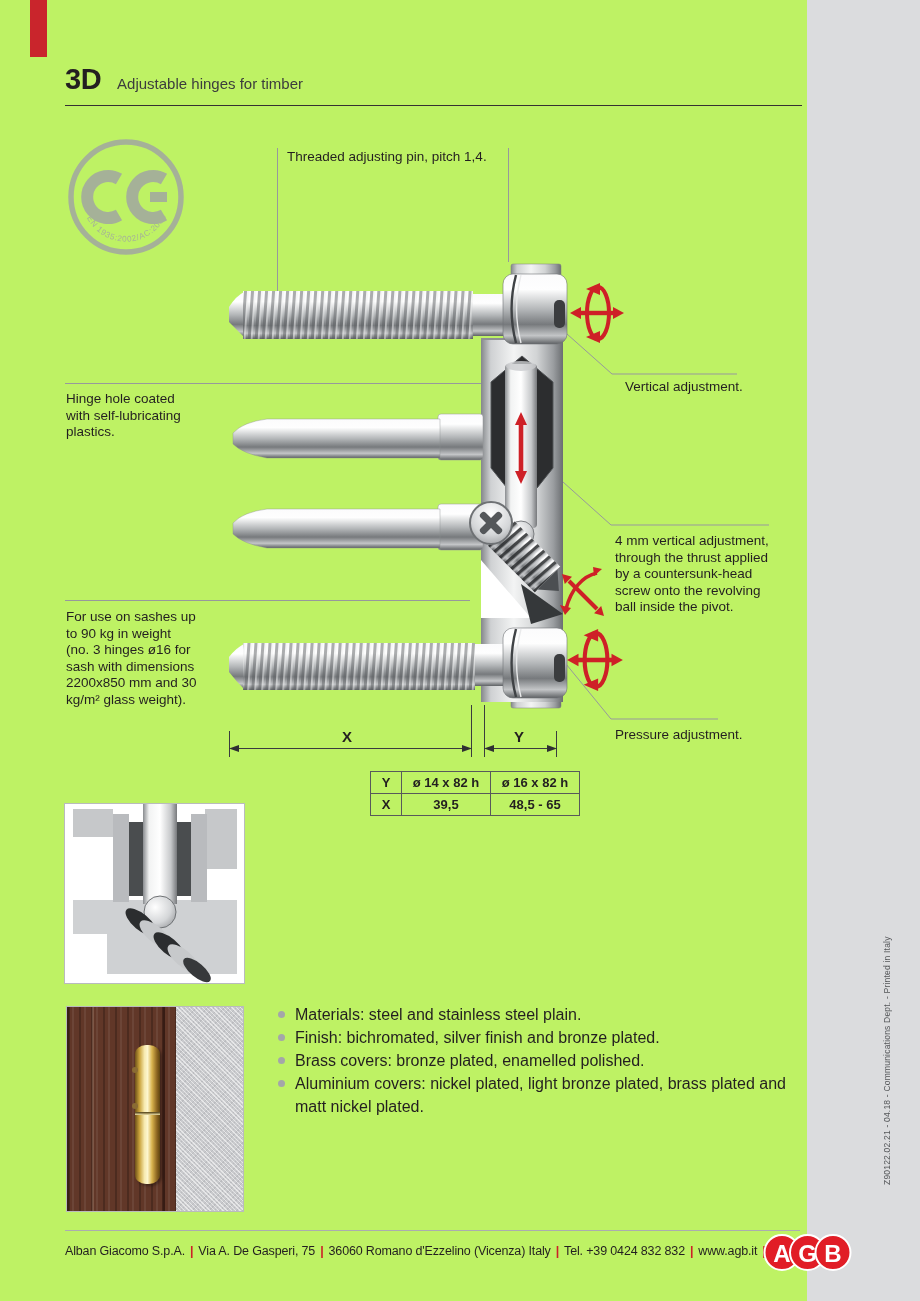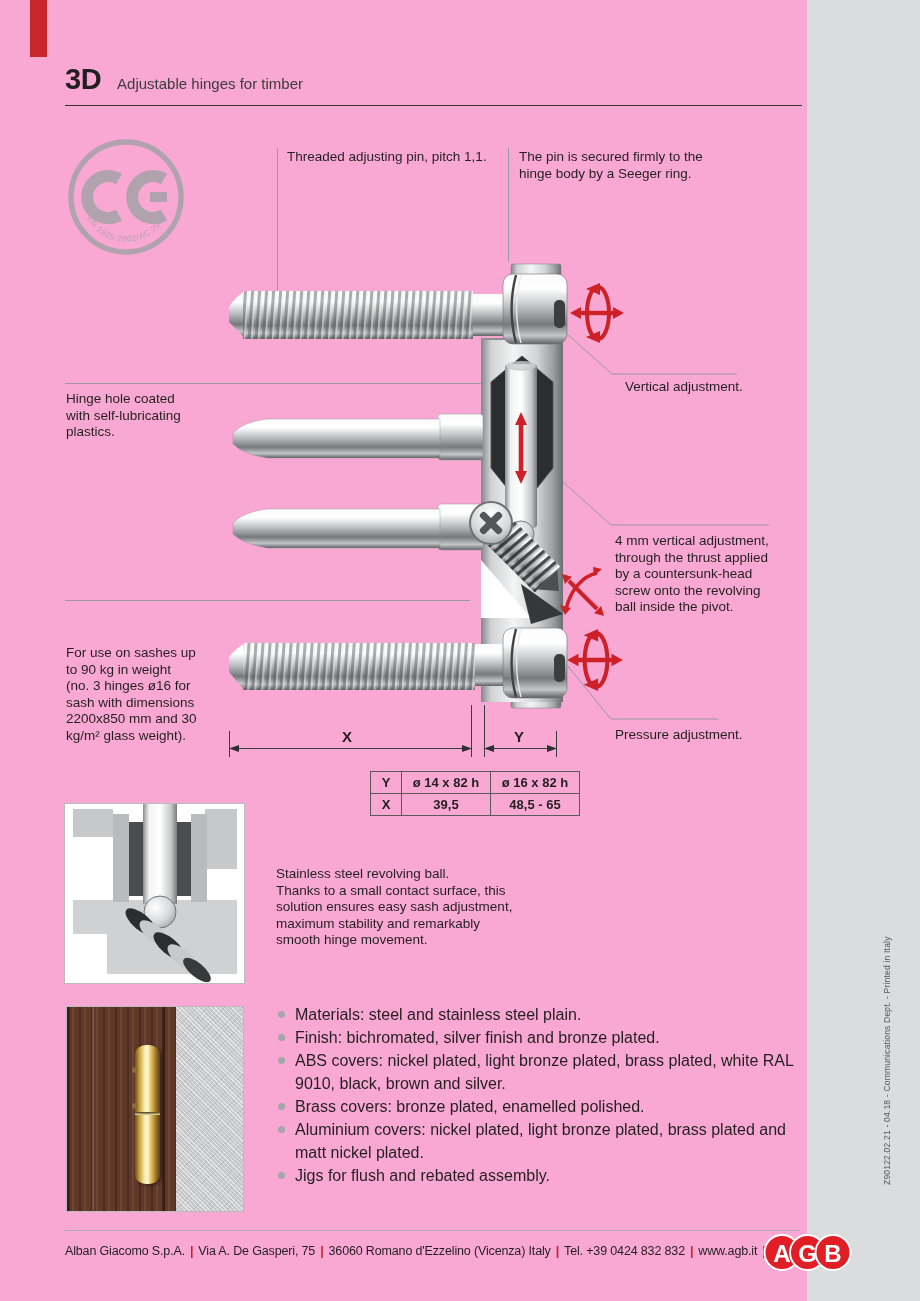--- a/index.html
+++ b/index.html
@@ -1,16 +1,16 @@
 <!DOCTYPE html>
 <html><head>
 <meta charset="utf-8">
 <style>
   html,body{margin:0;padding:0;background:#ffffff;}
-  #page{position:relative;width:920px;height:1301px;background:#f9a8d4;overflow:hidden;
+  #page{position:relative;width:920px;height:1301px;background:#bef264;overflow:hidden;
         font-family:"Liberation Sans","DejaVu Sans",sans-serif;color:#231f20;}
   .abs{position:absolute;}
 
   
   .corner-red{left:30px;top:0;width:17px;height:57px;background:#c9252c;}
   .side-gray{left:807px;top:0;width:113px;height:1301px;background:#dbdcde;}
   .side-note{left:882px;top:920px;height:265px;writing-mode:vertical-rl;transform:rotate(180deg);
              font-size:8.5px;color:#55575a;letter-spacing:.2px;white-space:nowrap;}
 
   
@@ -20,21 +20,21 @@
   .hdr .ttl{font-size:15px;color:#3c3c3d;margin-top:8px;}
 
   
   .lbl{font-size:13.5px;line-height:16.6px;color:#231f20;}
   .ml{white-space:pre-line;}
   .t-threaded{left:287px;top:149px;width:230px;}
   .t-seeger{left:519px;top:149px;width:200px;}
   .t-hole{left:66px;top:391px;width:180px;}
   .t-vert{left:625px;top:379px;width:180px;}
   .t-4mm{left:615px;top:533px;width:180px;}
-  .t-sash{left:66px;top:609px;width:185px;margin-top:36px;}
+  .t-sash{left:66px;top:609px;width:185px;}
   .t-press{left:615px;top:727px;width:180px;}
   .t-ball{left:276px;top:866px;width:300px;}
 
   
   .size-table{left:370px;top:771px;border-collapse:collapse;font-size:13px;}
   .size-table td{border:1px solid #58595b;height:21px;text-align:center;padding:0 2px;}
   .size-table .h{width:26px;font-weight:700;}
   .size-table .v{width:84px;font-weight:bold;}
 
   
@@ -238,23 +238,21 @@
 
   <svg class="abs" style="left:566px;top:628px;" width="58" height="64" viewBox="0 0 54 62">
     <ellipse cx="28" cy="31" rx="11" ry="26" fill="none" stroke="#ce2027" stroke-width="4"></ellipse>
     <polygon points="30,1 16,7 30,13" fill="#ce2027"></polygon>
     <polygon points="30,49 16,55 30,61" fill="#ce2027"></polygon>
     <rect x="6" y="28.8" width="42" height="4.4" fill="#ce2027"></rect>
     <polygon points="0,31 11,25 11,37" fill="#ce2027"></polygon>
     <polygon points="54,31 43,25 43,37" fill="#ce2027"></polygon>
   </svg>
 
-  <div class="abs lbl t-threaded">Threaded adjusting pin, pitch 1,1.</div>
-  <div class="abs lbl ml t-seeger">The pin is secured firmly to the
-hinge body by a Seeger ring.</div>
+  <div class="abs lbl t-threaded">Threaded adjusting pin, pitch 1,4.</div>
   <div class="abs lbl ml t-hole">Hinge hole coated
 with self-lubricating
 plastics.</div>
   <div class="abs lbl t-vert">Vertical adjustment.</div>
   <div class="abs lbl ml t-4mm">4 mm vertical adjustment,
 through the thrust applied
 by a countersunk-head
 screw onto the revolving
 ball inside the pivot.</div>
   <div class="abs lbl ml t-sash">For use on sashes up
@@ -294,51 +292,44 @@
     <circle cx="95" cy="108" r="16" fill="url(#gHead)" stroke="#6e7174"></circle>
     <g>
       <ellipse cx="76" cy="118" rx="19" ry="8" transform="rotate(40 76 118)" fill="#2b2d2f"></ellipse>
       <ellipse cx="90" cy="130" rx="19" ry="8" transform="rotate(40 90 130)" fill="#c7c9cb"></ellipse>
       <ellipse cx="104" cy="142" rx="19" ry="8" transform="rotate(40 104 142)" fill="#2b2d2f"></ellipse>
       <ellipse cx="118" cy="154" rx="19" ry="8" transform="rotate(40 118 154)" fill="#c7c9cb"></ellipse>
       <ellipse cx="132" cy="166" rx="17" ry="7" transform="rotate(40 132 166)" fill="#37393b"></ellipse>
     </g>
   </svg>
 
-  <div class="abs lbl ml t-ball">Stainless steel revolving ball.
-Thanks to a small contact surface, this
-solution ensures easy sash adjustment,
-maximum stability and remarkably
-smooth hinge movement.</div>
 
   <div class="abs door-img">
     <div class="door-edge"></div>
     <div class="door-gapline"></div>
     <div class="door-wall"></div>
     <div class="hinge-cyl">
       <div class="hinge-seam"></div>
       <div class="hinge-dot" style="top:22px;"></div>
       <div class="hinge-dot" style="top:58px;"></div>
     </div>
   </div>
 
   <ul class="abs features">
 
       <li>Materials: steel and stainless steel plain.</li>
 
       <li>Finish: bichromated, silver finish and bronze plated.</li>
 
-      <li>ABS covers: nickel plated, light bronze plated, brass plated, white RAL 9010, black, brown and silver.</li>
 
       <li>Brass covers: bronze plated, enamelled polished.</li>
 
       <li>Aluminium covers: nickel plated, light bronze plated, brass plated and matt nickel plated.</li>
 
 
-      <li>Jigs for flush and rebated assembly.</li>
     </ul>
 
   <div class="abs footer-rule"></div>
   <div class="abs footer">
     <span>Alban Giacomo S.p.A.</span><span class="pipe">|</span><span>Via A. De Gasperi, 75</span><span class="pipe">|</span><span>36060 Romano d'Ezzelino (Vicenza) Italy</span><span class="pipe">|</span><span>Tel. +39 0424 832 832</span><span class="pipe">|</span><span>www.agb.it</span><span class="pipe">|</span><span>info@agb.it</span>
   </div>
 
   <svg class="abs" style="left:763px;top:1233px;" width="89" height="39" viewBox="0 0 89 39">
     <circle cx="19" cy="19.5" r="17.5" fill="#e11d26" stroke="#ffffff" stroke-width="2"></circle>
     <circle cx="44.5" cy="19.5" r="17.5" fill="#e11d26" stroke="#ffffff" stroke-width="2"></circle>

